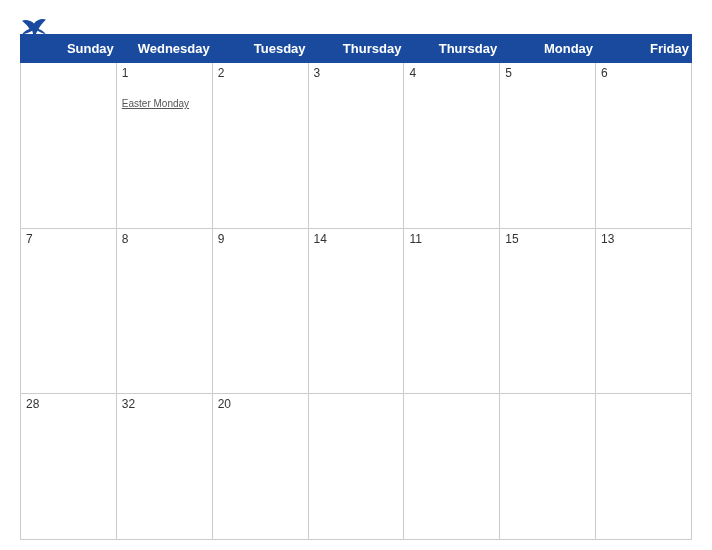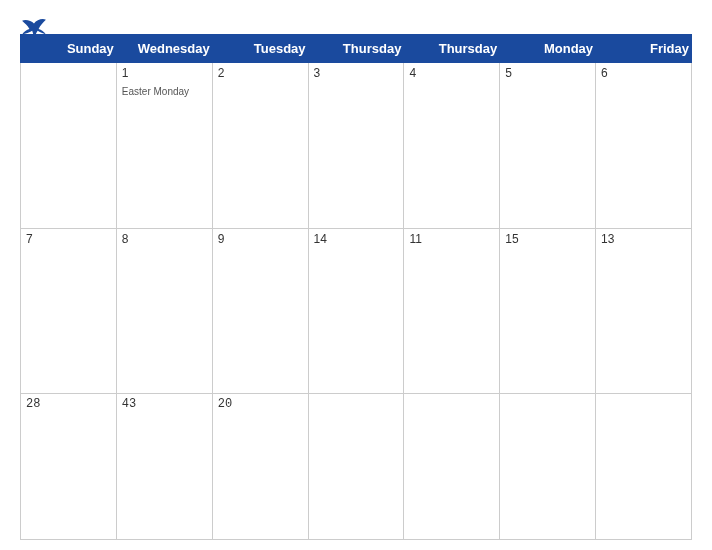--- a/index.html
+++ b/index.html
@@ -108,27 +108,27 @@
       font-size: 12px;
       color: #333;
       font-weight: normal;
       display: block;
     }
 
     .holiday-label {
       font-size: 10px;
       color: #555;
       display: block;
-      margin-top: 6px;
+      margin-top: 18px;
+      text-decoration: underline;
     }
 
     
     .last-row td {
       height: 65px;
-      font-family: Liberation Mono, monospace;
     }
   </style>
 </head>
 <body>
 
 <div class="header-area">
   <div class="logo-area">
     <div class="logo-row">
 
       <svg class="logo-bird" viewBox="0 0 30 24" xmlns="http://www.w3.org/2000/svg">
@@ -202,21 +202,21 @@
         </td>
         <td>
           <span class="day-number">13</span>
         </td>
       </tr>
       <tr class="last-row">
         <td>
           <span class="day-number">28</span>
         </td>
         <td>
-          <span class="day-number">43</span>
+          <span class="day-number">32</span>
         </td>
         <td>
           <span class="day-number">20</span>
         </td>
         <td></td>
         <td></td>
         <td></td>
         <td></td>
       </tr>
     </tbody>

